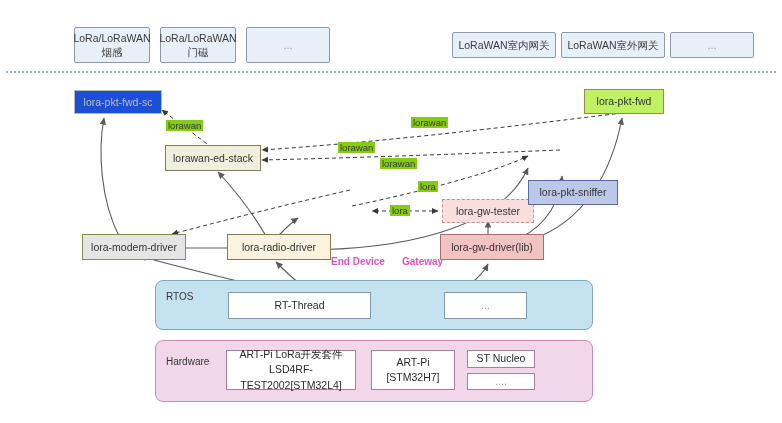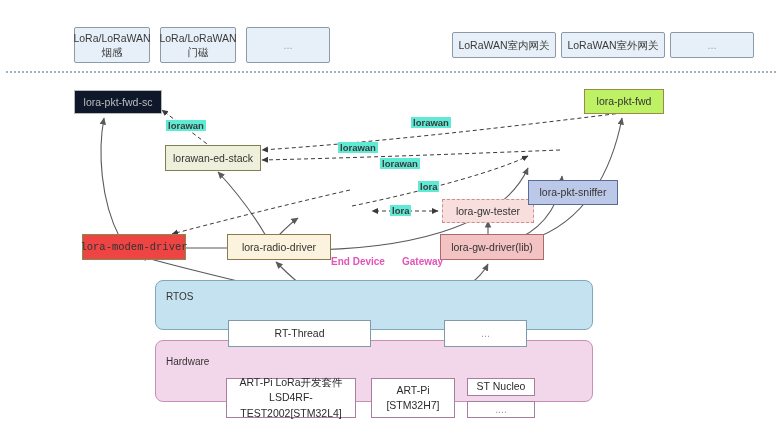--- a/index.html
+++ b/index.html
@@ -43,35 +43,34 @@
     background: #e7f0f8;
     border: 1px solid #8a9aa8;
     border-radius: 2px;
     font-size: 10.5px;
     color: #3a3a3a;
   }
   .dev.ellipsis { color: #9aa6b0; font-size: 11px; }
 
   
   .cmp-gray {
-    background: #0f172a;
+    background: #1d4ed8;
     border: 1px solid #b9b9b9;
     color: #bdbdbd;
     text-align: center;
   }
   .cmp-olive {
     background: #eff0dc;
     border: 1.4px solid #7f7f4f;
     color: #333;
   }
   .cmp-green {
-    background: #ef4444;
+    background: #e5e5e5;
     border: 1.4px solid #7f8f4f;
     color: #333;
-    font-family: Liberation Mono, monospace;
   }
   .cmp-cream {
     background: #fbf3dd;
     border: 1.4px solid #8a7a4a;
     color: #333;
   }
   .cmp-cream-dash {
     background: #fdf6e3;
     border: 1.2px dashed #b8a97e;
     color: #333;
@@ -126,35 +125,33 @@
     border: 1.2px solid #7f9aab;
     display: flex;
     flex-direction: column;
     align-items: center;
     justify-content: center;
     text-align: center;
     font-size: 10.5px;
     color: #2b2b2b;
     line-height: 1.45;
     z-index: 2;
-    margin-top: 28px;
   }
   .inner-box.hw { border-color: #a87ea0; }
   .inner-box .muted { color: #9a9a9a; }
 
   
   .edge-label {
     position: absolute;
     font-size: 9.5px;
     color: #3a3a3a;
-    background: #5eead4;
+    background: #84cc16;
     padding: 0 2px;
     white-space: nowrap;
     z-index: 4;
-    font-weight: bold;
   }
   .zone-label {
     position: absolute;
     font-size: 10px;
     font-weight: bold;
     color: #e254b8;
     white-space: nowrap;
     z-index: 4;
   }
   .divider {

